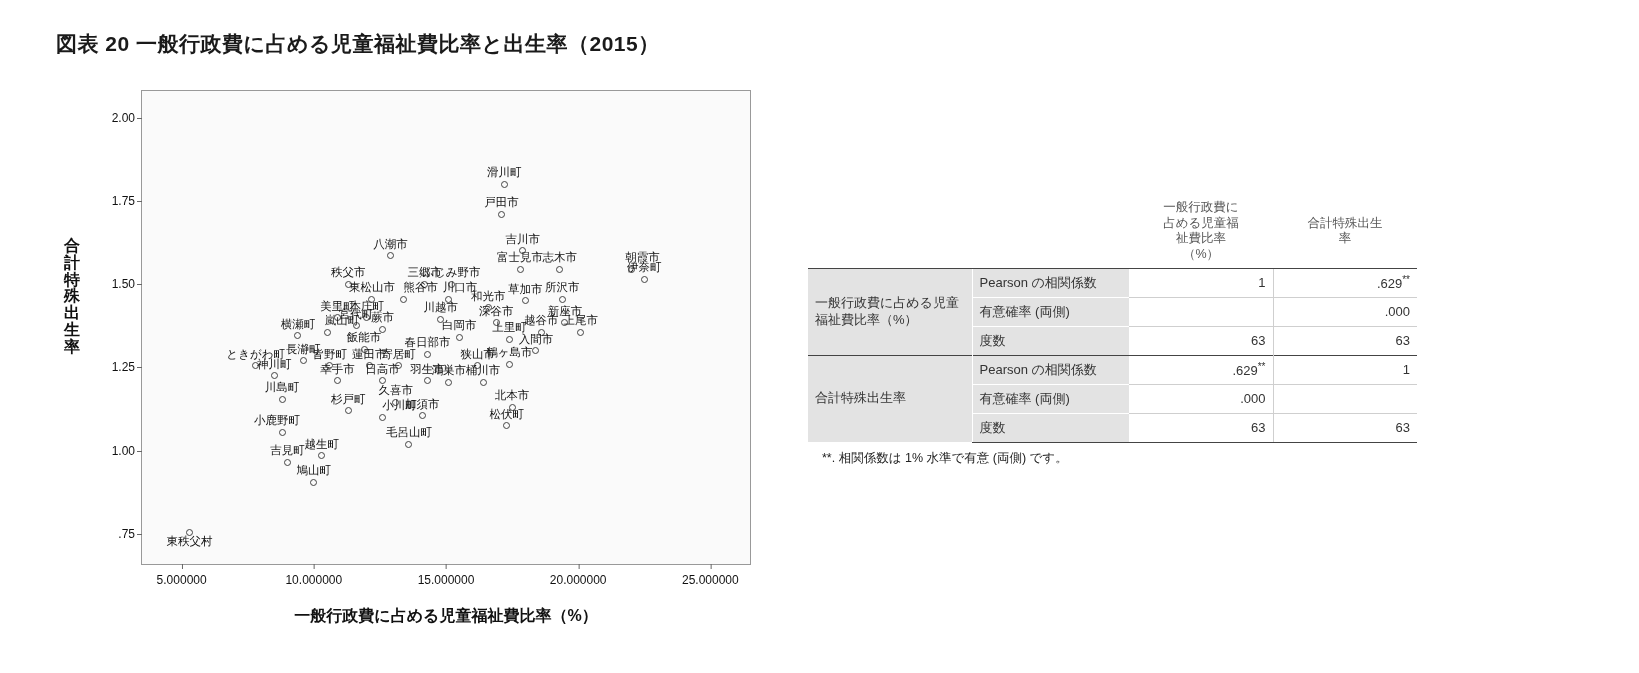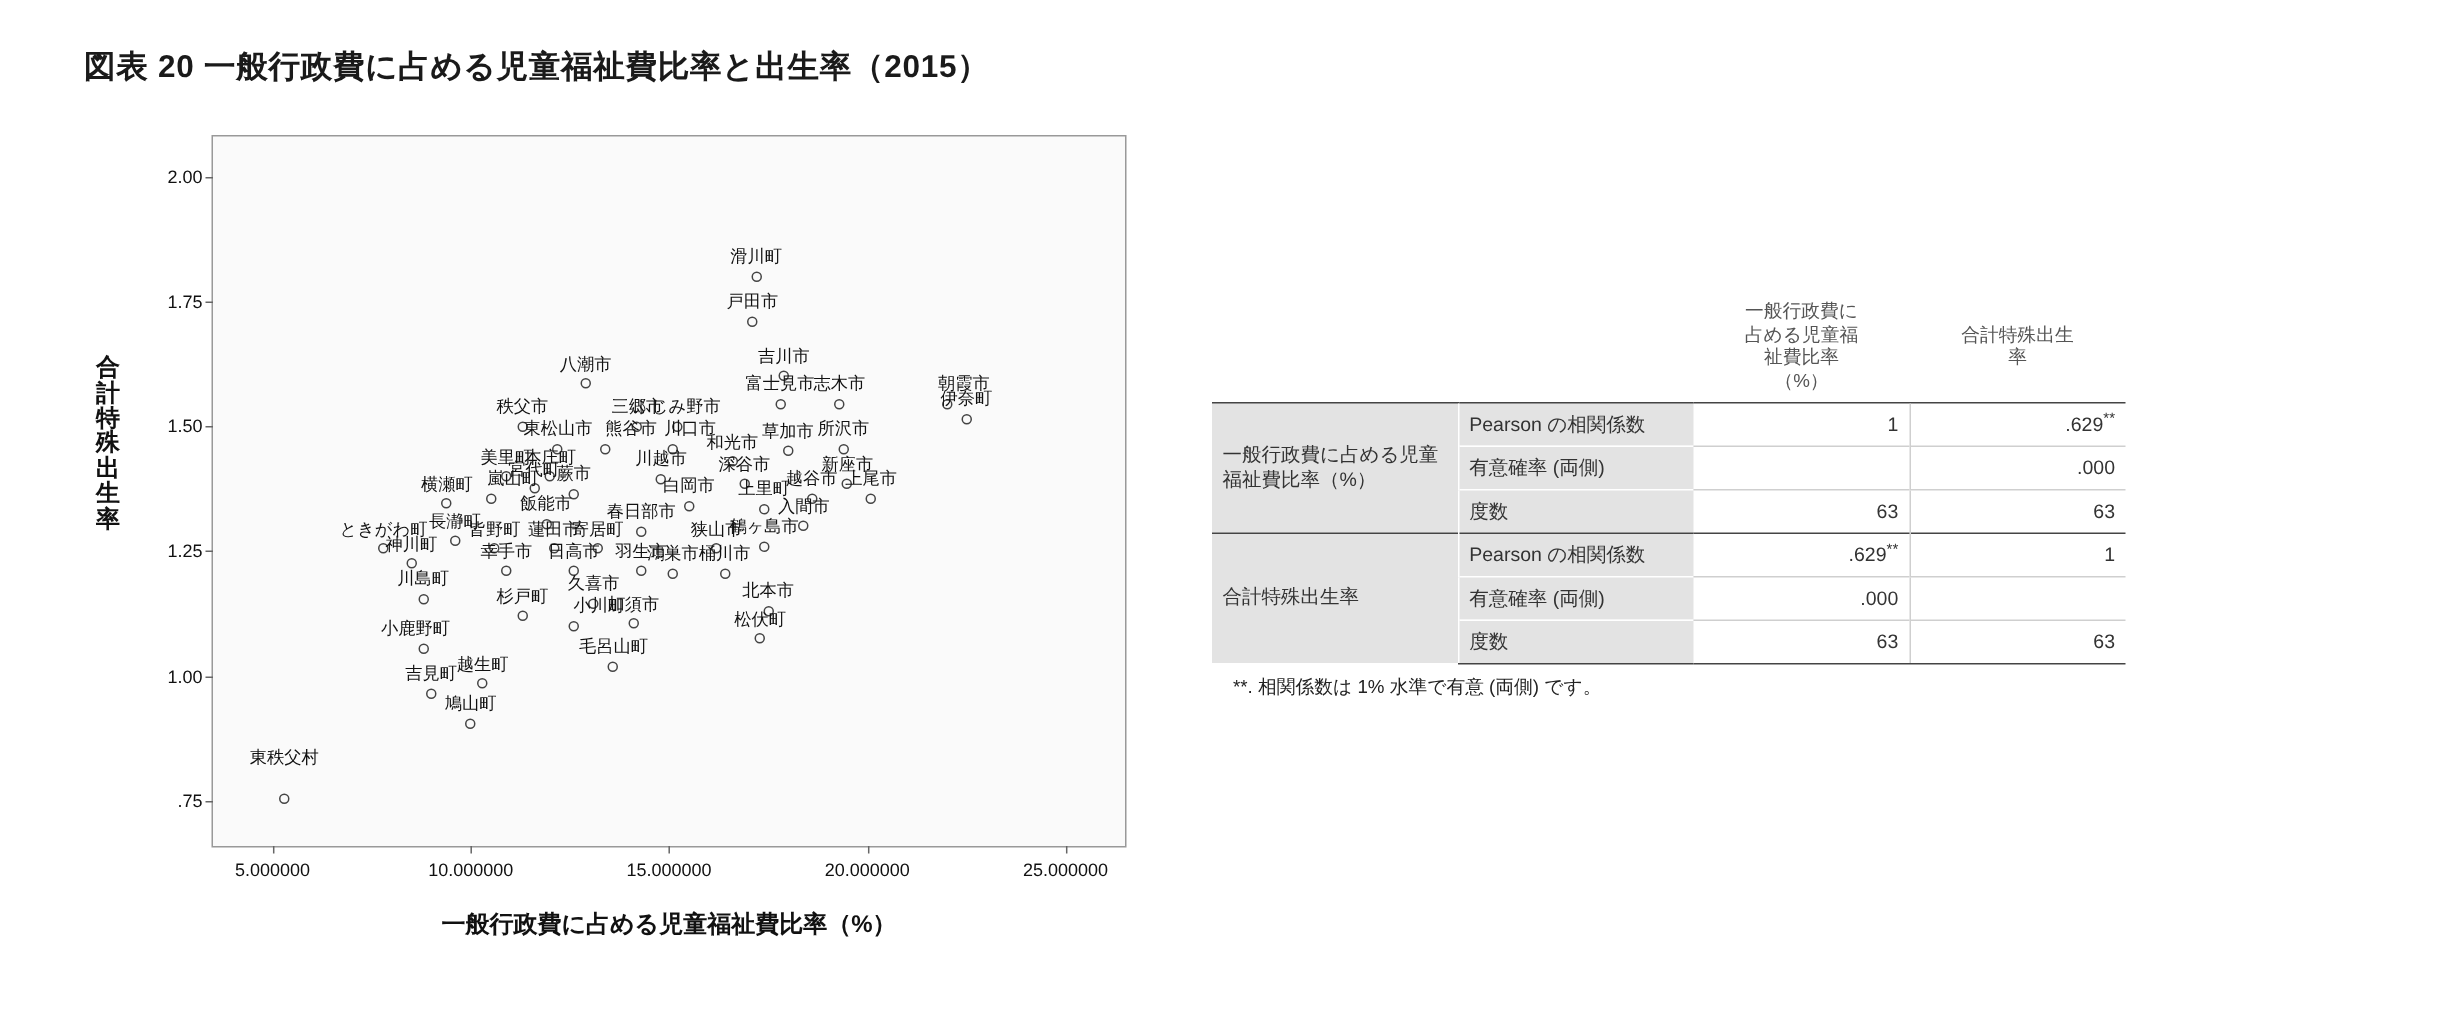--- a/index.html
+++ b/index.html
@@ -333,21 +333,21 @@
       <div class="point-label" style="left: 135px; top: 335.426px;">小鹿野町</div>
       <div class="point" style="left: 266.991px; top: 353.085px;"></div>
       <div class="point-label" style="left: 266.991px; top: 347.085px;">毛呂山町</div>
       <div class="point" style="left: 179.757px; top: 364.743px;"></div>
       <div class="point-label" style="left: 179.757px; top: 358.743px;">越生町</div>
       <div class="point" style="left: 145.391px; top: 371.405px;"></div>
       <div class="point-label" style="left: 145.391px; top: 365.405px;">吉見町</div>
       <div class="point" style="left: 171.826px; top: 391.391px;"></div>
       <div class="point-label" style="left: 171.826px; top: 385.391px;">鳩山町</div>
       <div class="point" style="left: 47.5826px; top: 441.356px;"></div>
-      <div class="point-label" style="left: 47.5826px; top: 421px;">東秩父村</div>
+      <div class="point-label" style="left: 47.5826px; top: 456px;">東秩父村</div>
     </div>
   <div id="x-axis-title">一般行政費に占める児童福祉費比率（%）</div>
 </div>
 
 <div id="corr-block">
   <table class="corr">
     <tbody>
         <tr>
       <td class="hdr-blank"></td>
       <td class="hdr-blank2"></td>

